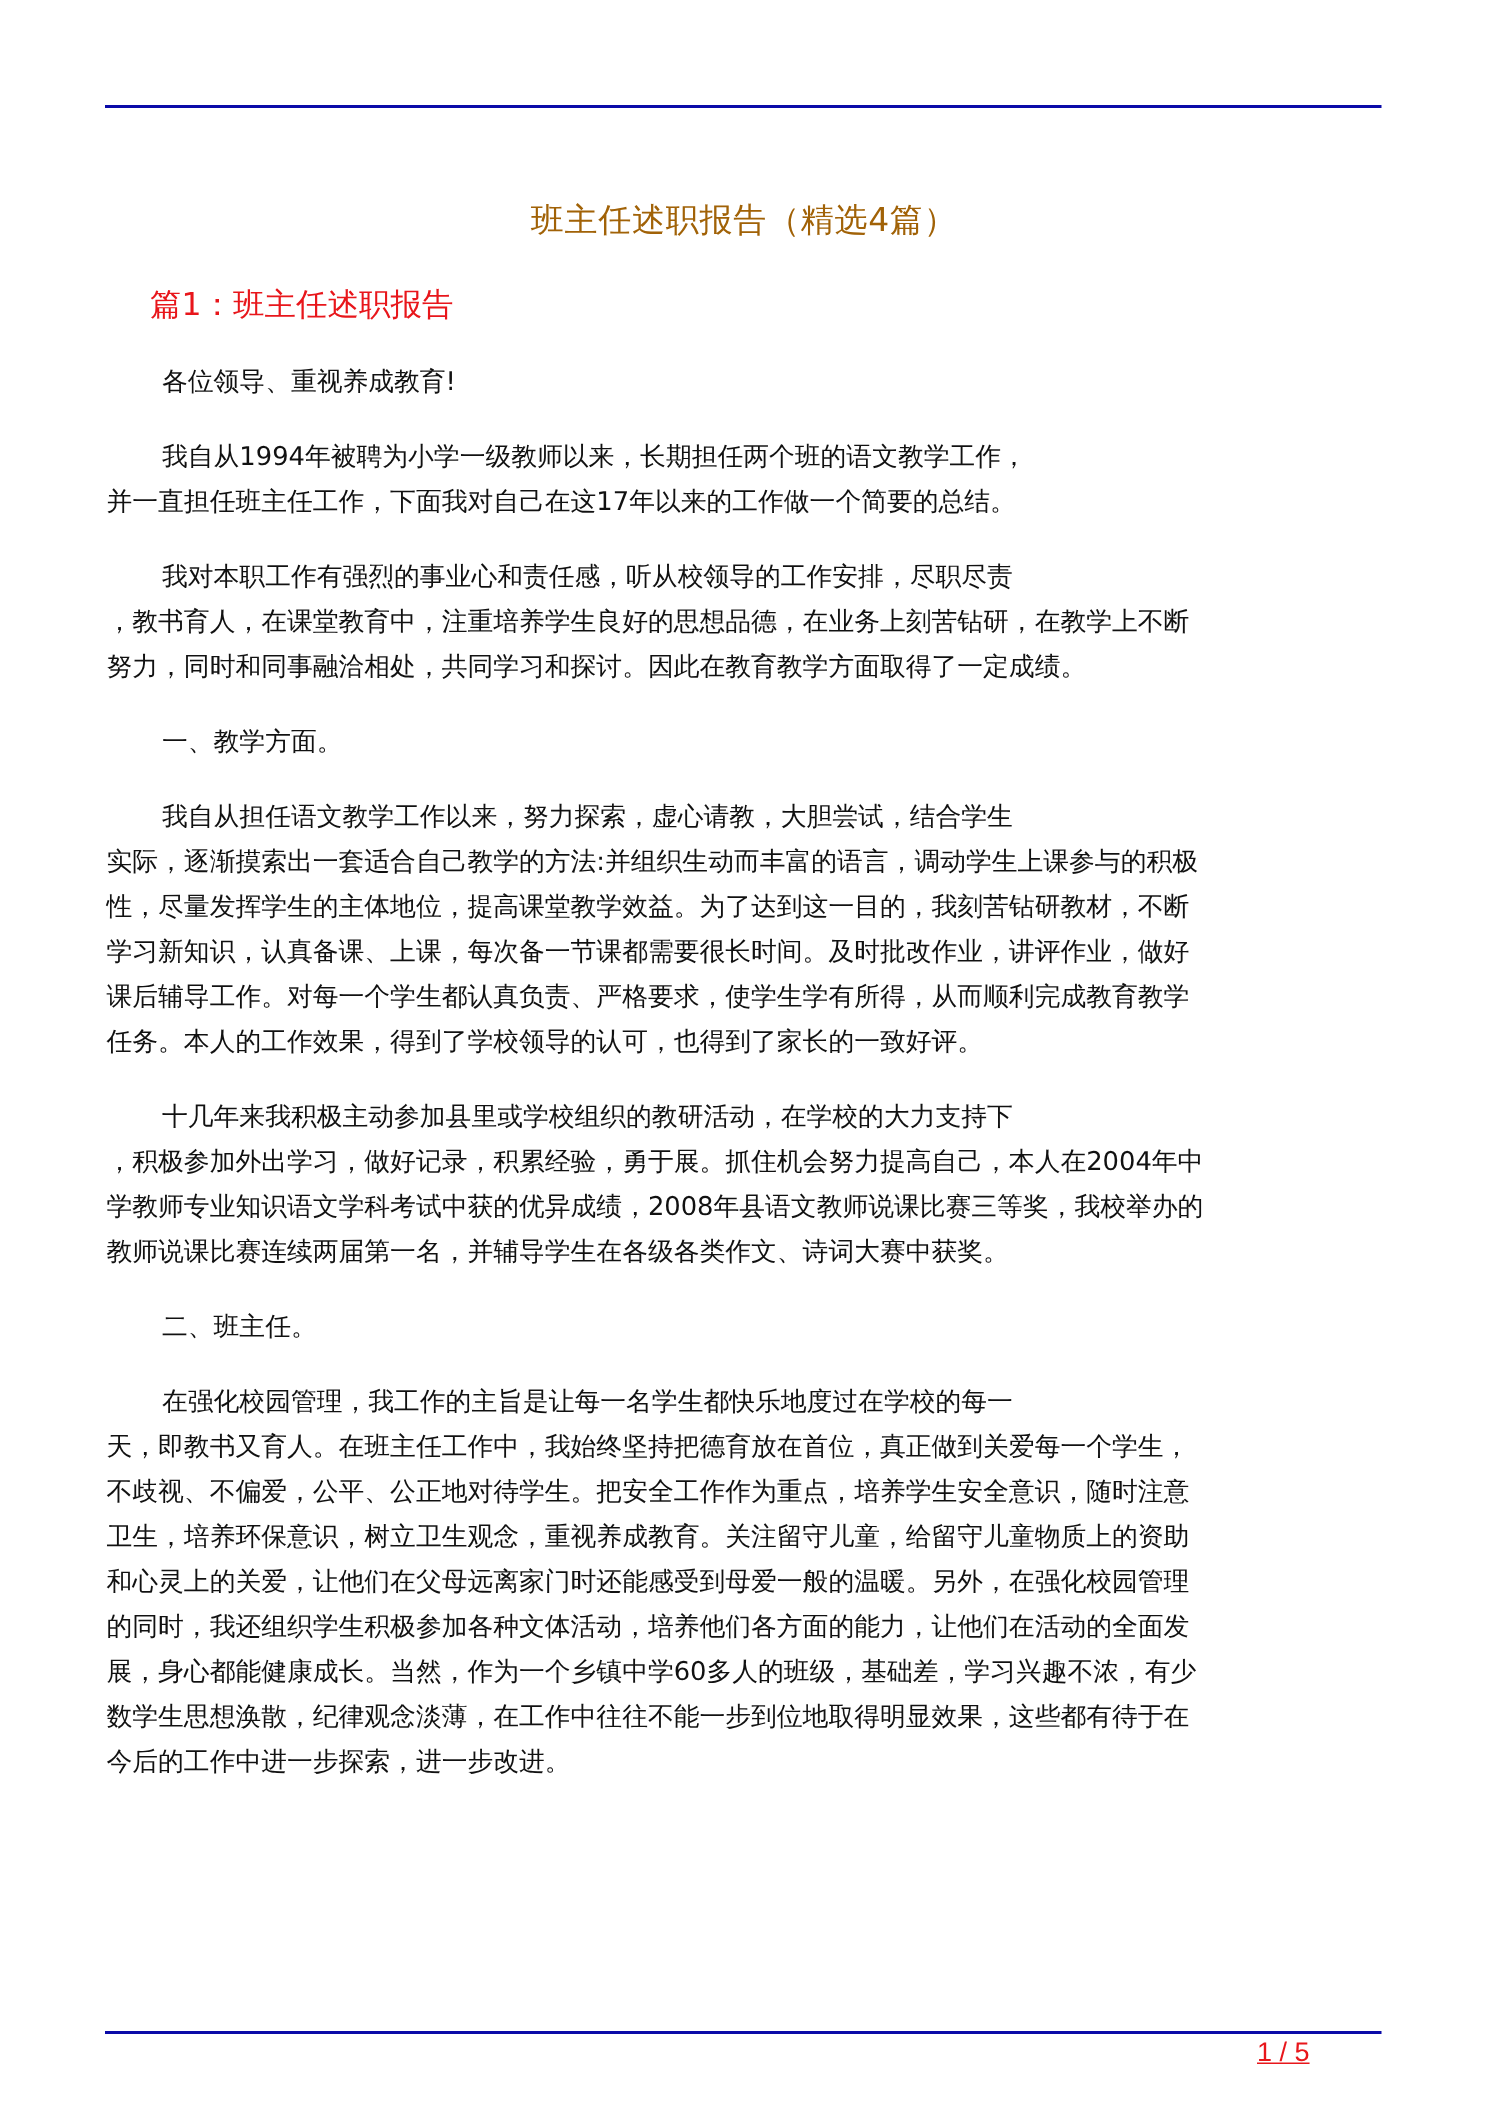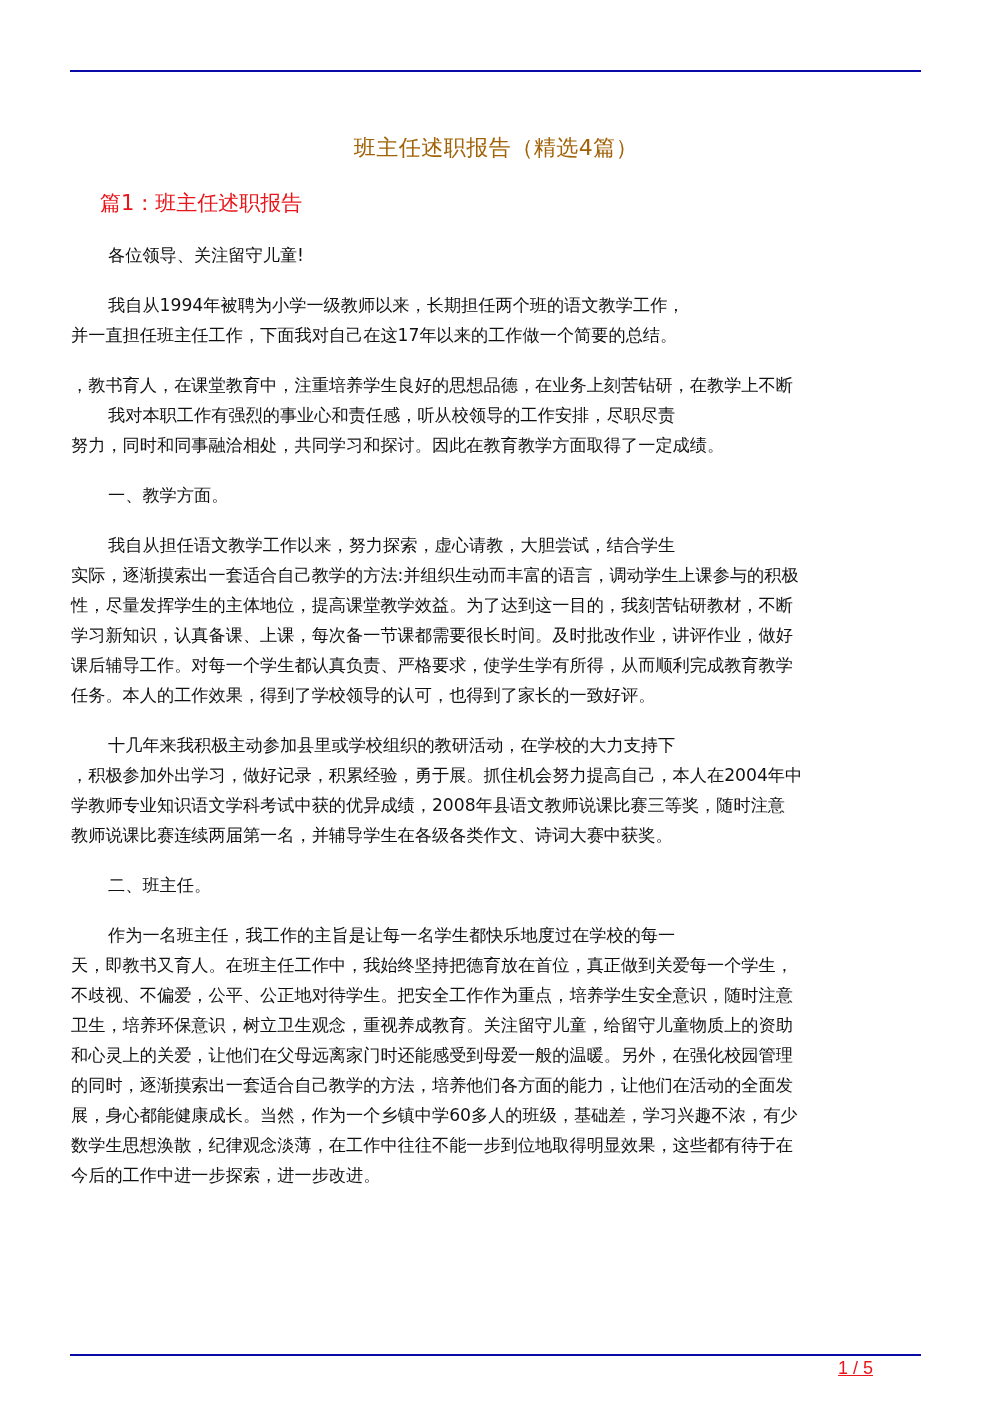--- a/index.html
+++ b/index.html
@@ -79,65 +79,65 @@
 
 <div class="rule top"></div>
 
 <div class="doc-title">班主任述职报告（精选4篇）</div>
 
 <div class="section-heading">篇1：班主任述职报告</div>
 
 <div class="body" id="doc-body">
 
   <p class="para">
-    <span class="line indent">各位领导、关注留守儿童!</span>
+    <span class="line indent">各位领导、重视养成教育!</span>
   </p>
 
   <p class="para">
     <span class="line indent">我自从1994年被聘为小学一级教师以来，长期担任两个班的语文教学工作，</span>
     <span class="line">并一直担任班主任工作，下面我对自己在这17年以来的工作做一个简要的总结。</span>
   </p>
 
   <p class="para">
+    <span class="line indent">我对本职工作有强烈的事业心和责任感，听从校领导的工作安排，尽职尽责</span>
     <span class="line">，教书育人，在课堂教育中，注重培养学生良好的思想品德，在业务上刻苦钻研，在教学上不断</span>
-    <span class="line indent">我对本职工作有强烈的事业心和责任感，听从校领导的工作安排，尽职尽责</span>
     <span class="line">努力，同时和同事融洽相处，共同学习和探讨。因此在教育教学方面取得了一定成绩。</span>
   </p>
 
   <p class="para">
     <span class="line indent">一、教学方面。</span>
   </p>
 
   <p class="para">
     <span class="line indent">我自从担任语文教学工作以来，努力探索，虚心请教，大胆尝试，结合学生</span>
     <span class="line">实际，逐渐摸索出一套适合自己教学的方法:并组织生动而丰富的语言，调动学生上课参与的积极</span>
     <span class="line">性，尽量发挥学生的主体地位，提高课堂教学效益。为了达到这一目的，我刻苦钻研教材，不断</span>
     <span class="line">学习新知识，认真备课、上课，每次备一节课都需要很长时间。及时批改作业，讲评作业，做好</span>
     <span class="line">课后辅导工作。对每一个学生都认真负责、严格要求，使学生学有所得，从而顺利完成教育教学</span>
     <span class="line">任务。本人的工作效果，得到了学校领导的认可，也得到了家长的一致好评。</span>
   </p>
 
   <p class="para">
     <span class="line indent">十几年来我积极主动参加县里或学校组织的教研活动，在学校的大力支持下</span>
     <span class="line">，积极参加外出学习，做好记录，积累经验，勇于展。抓住机会努力提高自己，本人在2004年中</span>
-    <span class="line">学教师专业知识语文学科考试中获的优异成绩，2008年县语文教师说课比赛三等奖，随时注意</span>
+    <span class="line">学教师专业知识语文学科考试中获的优异成绩，2008年县语文教师说课比赛三等奖，我校举办的</span>
     <span class="line">教师说课比赛连续两届第一名，并辅导学生在各级各类作文、诗词大赛中获奖。</span>
   </p>
 
   <p class="para">
     <span class="line indent">二、班主任。</span>
   </p>
 
   <p class="para">
-    <span class="line indent">作为一名班主任，我工作的主旨是让每一名学生都快乐地度过在学校的每一</span>
+    <span class="line indent">在强化校园管理，我工作的主旨是让每一名学生都快乐地度过在学校的每一</span>
     <span class="line">天，即教书又育人。在班主任工作中，我始终坚持把德育放在首位，真正做到关爱每一个学生，</span>
     <span class="line">不歧视、不偏爱，公平、公正地对待学生。把安全工作作为重点，培养学生安全意识，随时注意</span>
     <span class="line">卫生，培养环保意识，树立卫生观念，重视养成教育。关注留守儿童，给留守儿童物质上的资助</span>
     <span class="line">和心灵上的关爱，让他们在父母远离家门时还能感受到母爱一般的温暖。另外，在强化校园管理</span>
-    <span class="line">的同时，逐渐摸索出一套适合自己教学的方法，培养他们各方面的能力，让他们在活动的全面发</span>
+    <span class="line">的同时，我还组织学生积极参加各种文体活动，培养他们各方面的能力，让他们在活动的全面发</span>
     <span class="line">展，身心都能健康成长。当然，作为一个乡镇中学60多人的班级，基础差，学习兴趣不浓，有少</span>
     <span class="line">数学生思想涣散，纪律观念淡薄，在工作中往往不能一步到位地取得明显效果，这些都有待于在</span>
     <span class="line">今后的工作中进一步探索，进一步改进。</span>
   </p>
 </div>
 
 <div class="rule bottom"></div>
 
 <div class="page-num">1 / 5</div>
 

